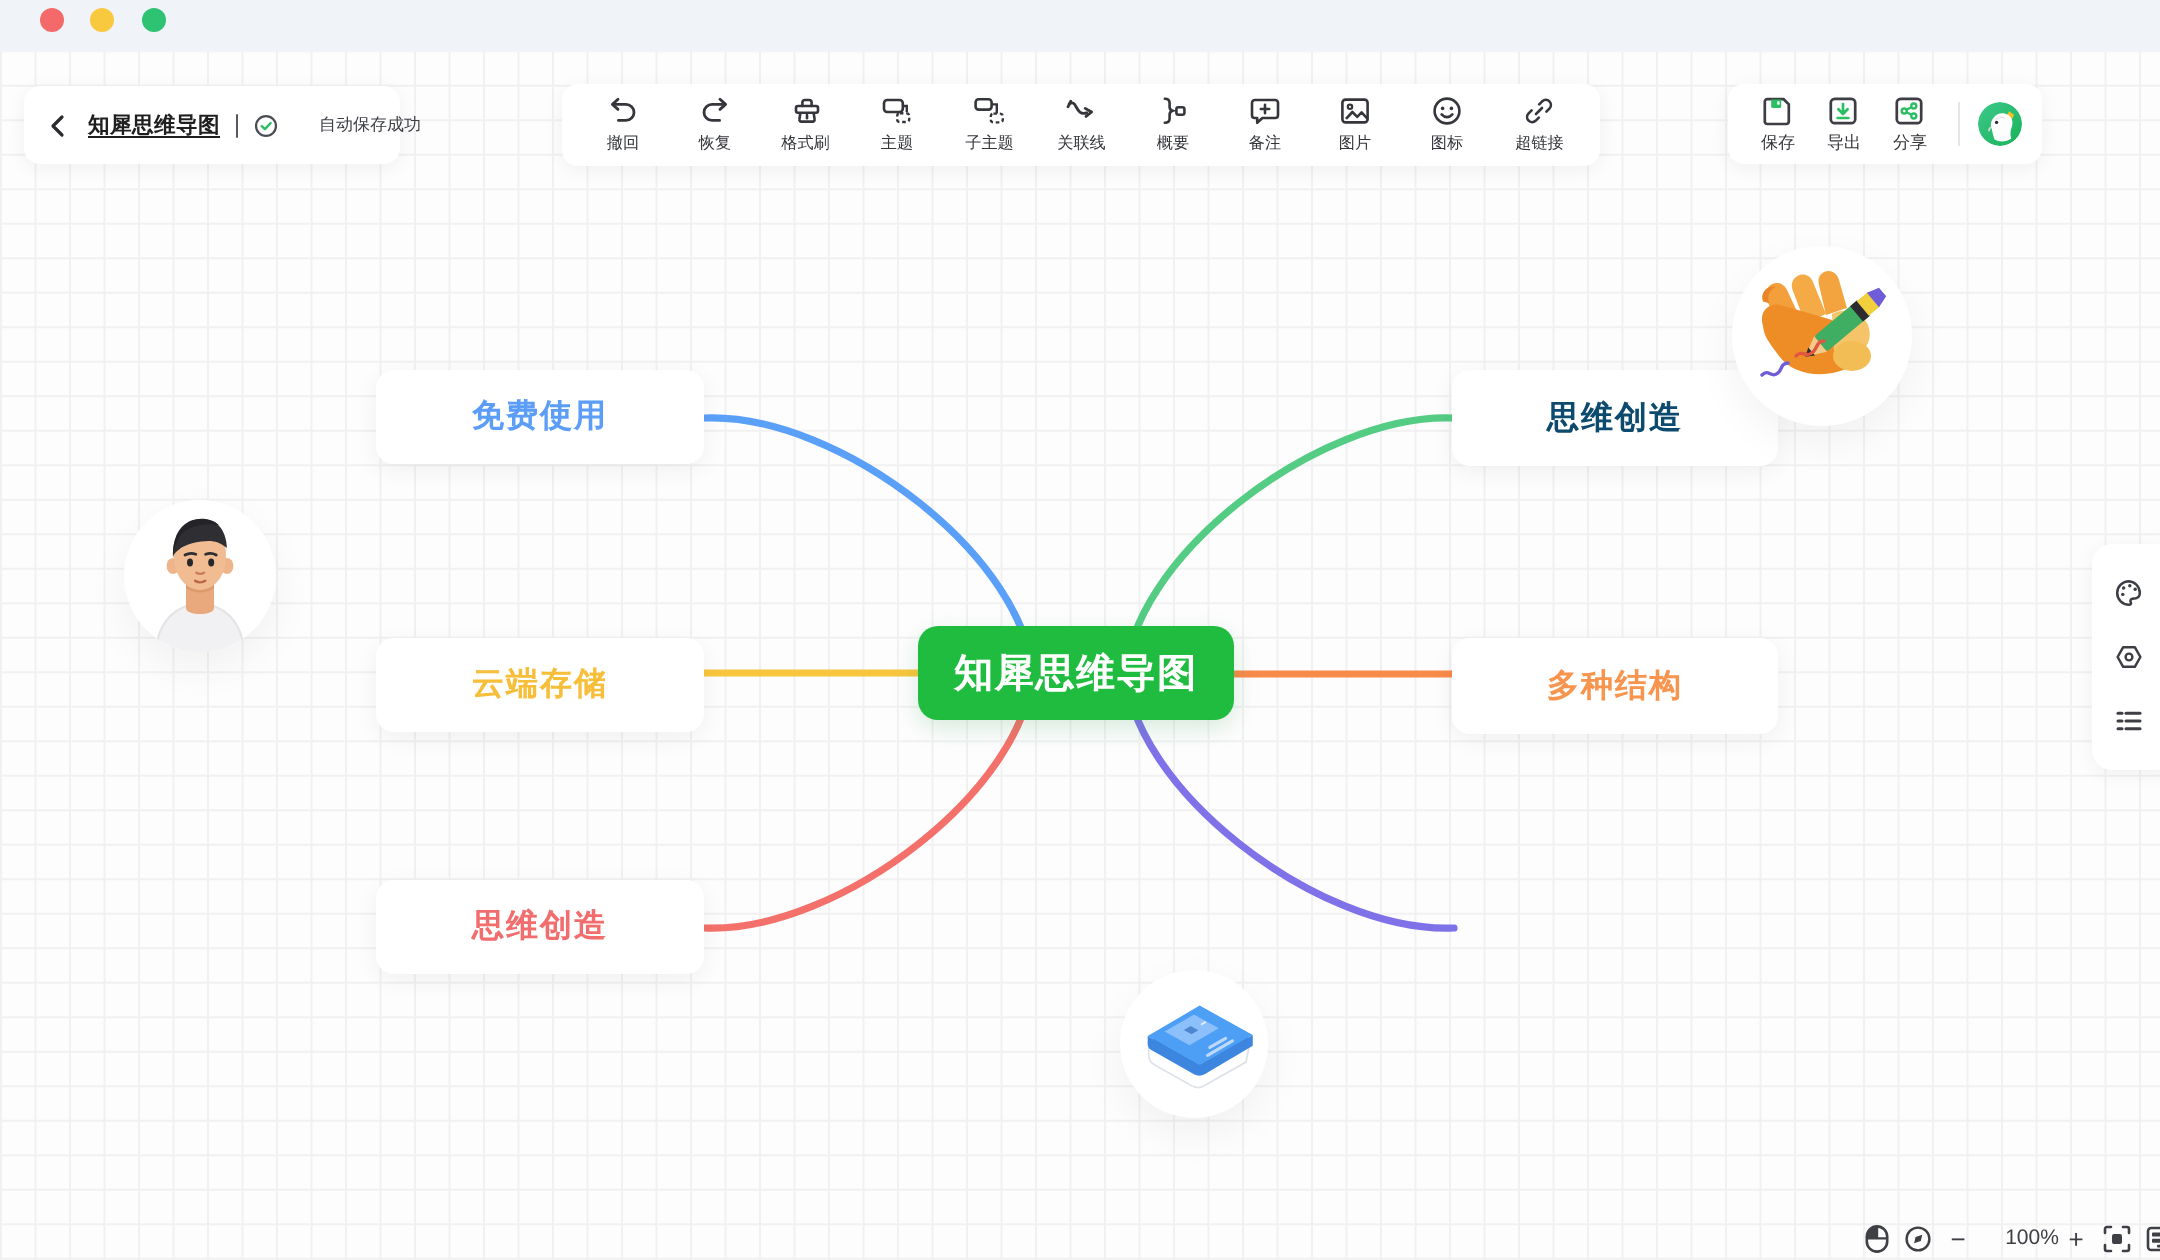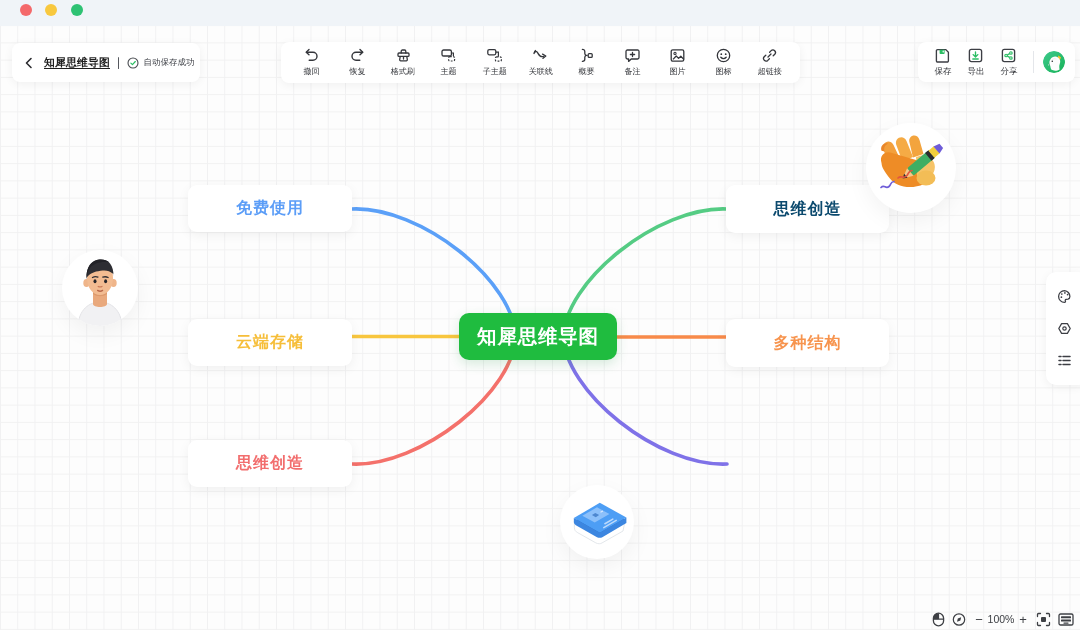--- a/index.html
+++ b/index.html
@@ -25,30 +25,30 @@
   .panel { position:absolute; background:#fff; border-radius:8px;
     box-shadow:0 2px 10px rgba(0,0,0,.055); }
 
   .doc-panel { left:12px; top:43px; width:188px; height:39px;
     display:flex; align-items:center; padding:0 10px; }
   .doc-panel > *, .doc-panel .autosave > * { flex:none; }
   .doc-panel .back { width:14px; height:14px; display:flex; align-items:center; justify-content:center; cursor:pointer; }
   .doc-panel .doc-title { margin-left:8px; font-size:10.8px; font-weight:bold; color:#1f1f1f;
     text-decoration:underline; text-underline-offset:2px; letter-spacing:.2px; white-space:nowrap; }
   .doc-panel .vdiv { width:1.5px; height:12px; background:#55585e; margin:0 8px; border-radius:1px; }
-  .doc-panel .autosave { display:flex; align-items:center; }
+  .doc-panel .autosave { display:flex; align-items:center;gap:16px; }
   .doc-panel .autosave .txt { font-size:8.5px; color:#3c3f45; margin-left:4px; white-space:nowrap; }
 
   .toolbar { left:281px; top:42px; width:519px; height:41px;
     display:flex; align-items:center; justify-content:space-between; padding:0 13px;gap:11px; }
   .tool { display:flex; flex-direction:column; align-items:center; width:42px; cursor:pointer; }
   .tool svg { display:block; }
   .tool .tlabel { font-size:8.5px; color:#33353a; margin-top:2px; white-space:nowrap; transform:scale(.95); }
 
-  .account-panel { left:918px; top:42px; width:157px; height:40px;
+  .account-panel { left:864px; top:42px; width:157px; height:40px;
     display:flex; align-items:center; padding:0 10px 0 9px; }
   .acticon { display:flex; flex-direction:column; align-items:center; width:31px; margin-right:2px; cursor:pointer; }
   .acticon .tlabel { font-size:9px; color:#33353a; margin-top:1px; white-space:nowrap; transform:scale(.95); }
   .account-panel .vsep { width:1px; height:22px; background:#e4e6ea; margin:0 9px 0 7px; }
   .avatar { width:22px; height:22px; border-radius:50%; overflow:hidden; cursor:pointer; flex:none; }
 
   .side-panel { left:1046px; top:272px; width:42px; height:113px; border-radius:10px;
     display:flex; flex-direction:column; align-items:flex-start; justify-content:space-evenly;
     padding-left:10px; }
   .side-btn { width:16px; height:16px; display:flex; align-items:center; justify-content:center; cursor:pointer; }
@@ -371,21 +371,21 @@
         <path d="M6.5 1.6 v5.6 M1.8 7.2 h9.4" stroke="#3e4045" stroke-width="1.2"></path>
       </svg>
     </span>
     <span class="zc" style="width:14px; margin-left:7px;">
       <svg width="15" height="15" viewBox="0 0 15 15">
         <circle cx="7.5" cy="7.5" r="6.1" fill="none" stroke="#3e4045" stroke-width="1.3"></circle>
         <path d="M9.8 5.2 L6.2 6.4 L5.4 9.8 L9 8.6 Z" fill="#3e4045"></path>
       </svg>
     </span>
     <span class="zc sign" style="width:12px; margin-left:7px;">−</span>
-    <span class="zc txt" style="width:28px; margin-left:2px;">100%</span>
+    <span class="zc txt" style="width:28px; margin-left:17px;">100%</span>
     <span class="zc sign" style="width:12px; margin-left:2px;">+</span>
     <span class="zc" style="width:15px; margin-left:7px;">
       <svg width="15" height="15" viewBox="0 0 15 15">
         <path d="M1.5 4.5 v-2 a1 1 0 0 1 1-1 h2 M10.5 1.5 h2 a1 1 0 0 1 1 1 v2 M13.5 10.5 v2 a1 1 0 0 1 -1 1 h-2 M4.5 13.5 h-2 a1 1 0 0 1 -1 -1 v-2" fill="none" stroke="#3e4045" stroke-width="1.3" stroke-linecap="round"></path>
         <rect x="5" y="5" width="5" height="5" rx="1" fill="#3e4045"></rect>
       </svg>
     </span>
     <span class="zc" style="width:17px; margin-left:6px;">
       <svg width="16" height="13" viewBox="0 0 16 13">
         <rect x="1" y="1" width="14" height="11" rx="1.6" fill="none" stroke="#3e4045" stroke-width="1.3"></rect>

